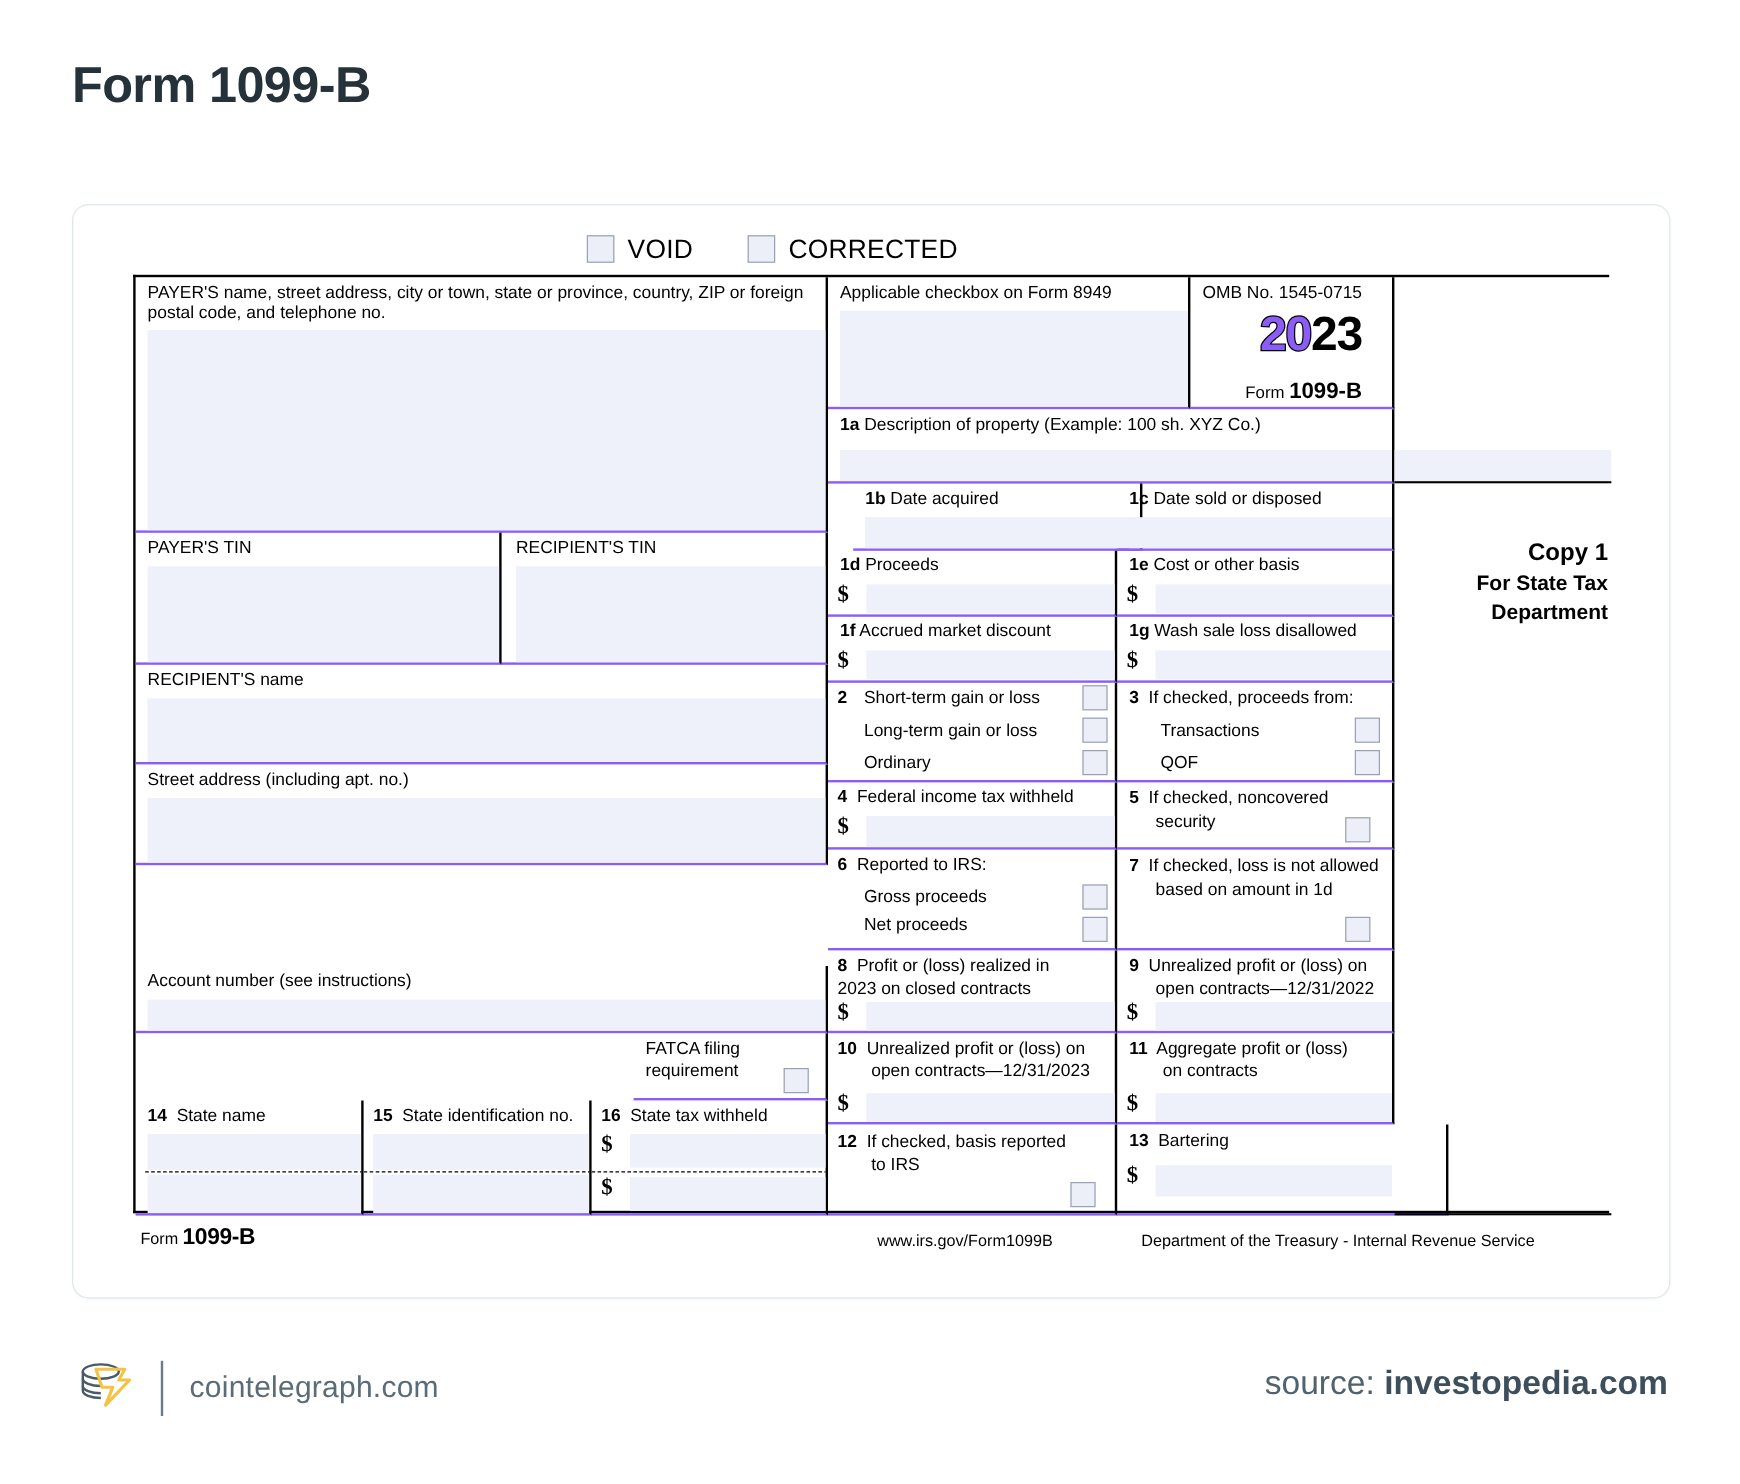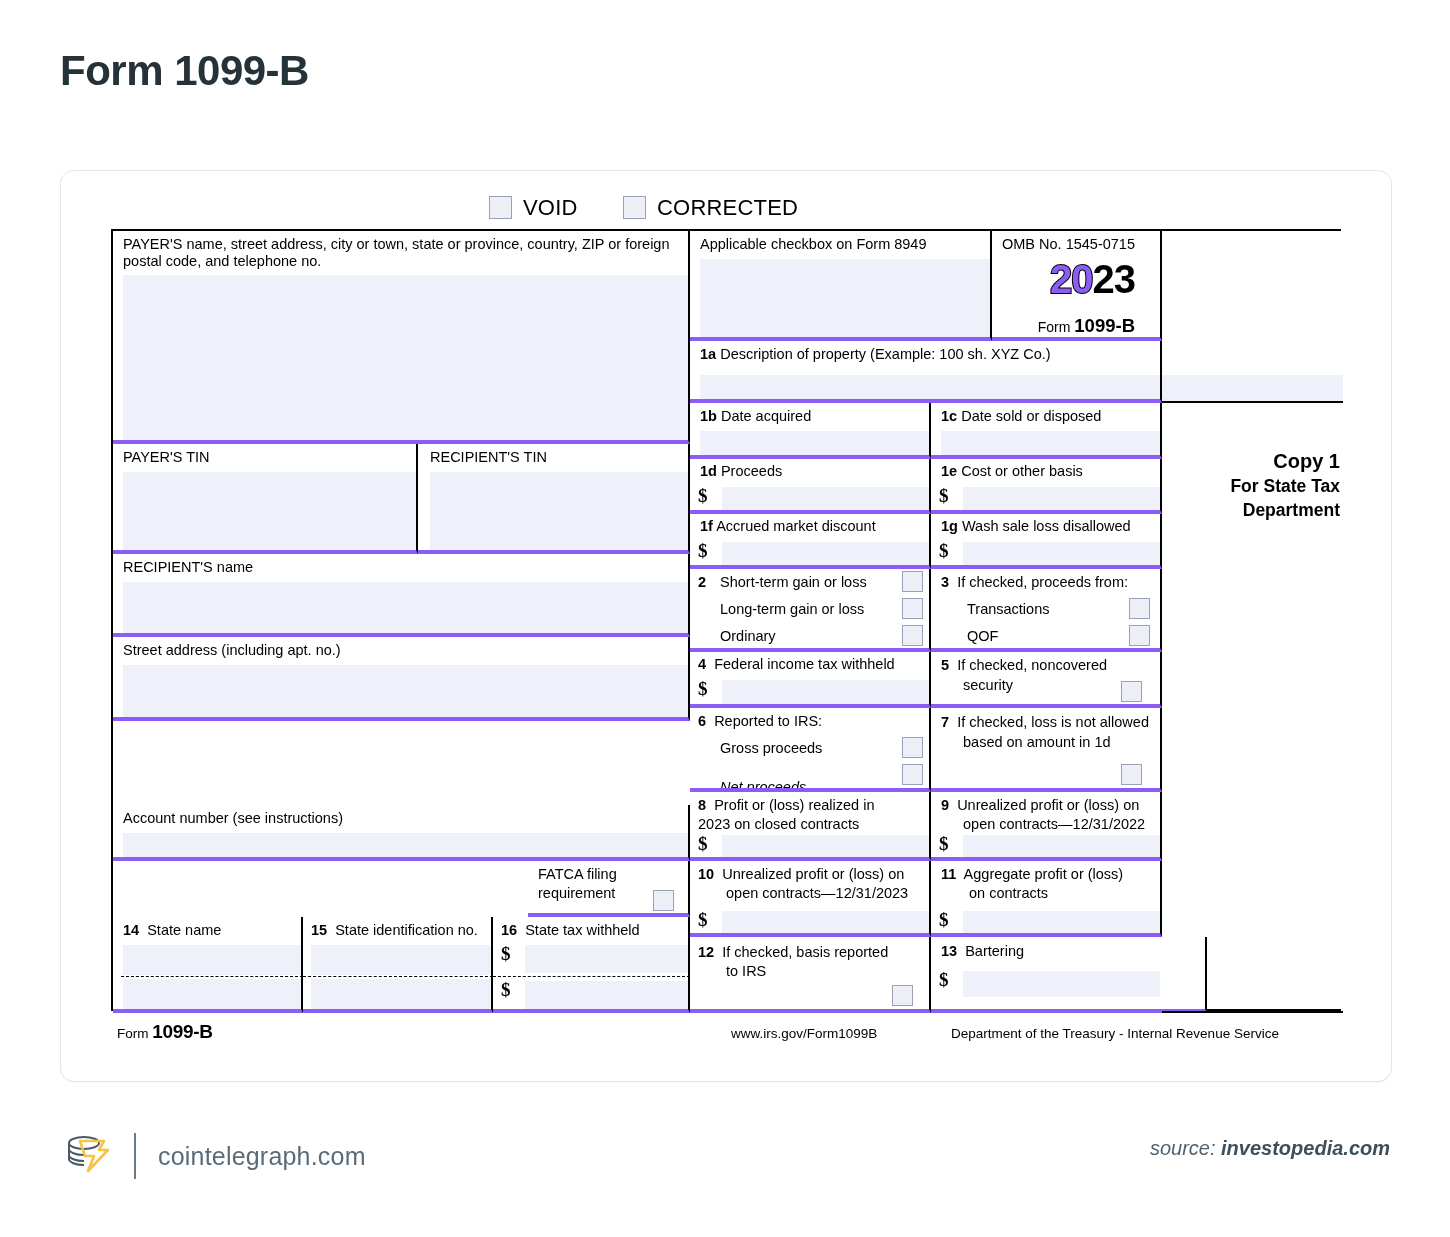--- a/index.html
+++ b/index.html
@@ -54,21 +54,21 @@
     border-right:none;
     width:1230px;
     box-sizing:border-box;
   }
   
   .c{position:absolute;box-sizing:border-box;overflow:hidden;}
   .fill{position:absolute;background:#eef0fa;}
   .lbl{font-size:14.5px;color:#000;}
   .lbl b{font-weight:bold;}
   .bd-r{border-right:2px solid #000;}
-  .bd-b{border-bottom:4px solid #8b5cf6;}
+  .bd-b{border-bottom:2px solid #8b5cf6;}
   .dollar{font-size:19px;font-weight:bold;font-family:"Liberation Serif",serif;}
 
   .hdr-right{
     text-align:right;font-weight:bold;font-size:17.5px;line-height:1.32;
   }
   .yr{
     font-size:40px;font-weight:bold;letter-spacing:-1px;
     font-family:"Liberation Sans",sans-serif;line-height:1;
   }
   .yr .hollow{
@@ -92,21 +92,21 @@
 
   
   .brand{
     position:absolute;left:60px;top:1128px;
     display:flex;align-items:center;gap:22px;
   }
   .brand .divider{width:2px;height:46px;background:#6b7b87;}
   .brand .site{font-size:25px;color:#5b6b78;letter-spacing:.2px;}
   .source{
     position:absolute;right:60px;top:1137px;
-    font-size:20px;font-style:italic;color:#51626e;
+    font-size:28px;color:#51626e;
   }
   .source b{font-weight:bold;color:#3d4f5c;}
 </style>
 </head>
 <body>
 
 <div class="page">
 
   <div class="page-title">Form 1099-B</div>
 
@@ -199,21 +199,21 @@
             <span>Form</span>
             <b>1099-B</b>
           </div>
         </div>
 
         <div class="c bd-r bd-b" style="left:577px;top:110px;width:472px;height:62px;">
           <div class="lbl" style="position:absolute;left:10px;top:5px;"><b>1a</b> <span>Description of property (Example: 100 sh. XYZ Co.)</span></div>
           <div class="fill" style="left:10px;top:34px;width:462px;height:26px;"></div>
         </div>
 
-        <div class="c bd-r bd-b" style="left:577px;top:172px;width:241px;height:56px;padding-left:36px;">
+        <div class="c bd-r bd-b" style="left:598px;top:172px;width:241px;height:56px;padding-left:36px;">
           <div class="lbl" style="position:absolute;left:10px;top:5px;"><b>1b</b> <span>Date acquired</span></div>
           <div class="fill" style="left:10px;top:28px;width:229px;height:26px;"></div>
         </div>
         <div class="c bd-r bd-b" style="left:818px;top:172px;width:231px;height:56px;">
           <div class="lbl" style="position:absolute;left:10px;top:5px;"><b>1c</b> <span>Date sold or disposed</span></div>
           <div class="fill" style="left:10px;top:28px;width:219px;height:26px;"></div>
         </div>
 
         <div class="c bd-r bd-b" style="left:577px;top:228px;width:241px;height:55px;">
           <div class="lbl" style="position:absolute;left:10px;top:4px;"><b>1d</b> <span>Proceeds</span></div>
@@ -264,21 +264,21 @@
             <b>5</b>&nbsp; <span>If checked, noncovered</span><br>
             <span style="margin-left:22px;">security</span>
           </div>
           <span class="cb sm" style="position:absolute;left:190px;top:29px;"></span>
         </div>
 
         <div class="c bd-r bd-b" style="left:577px;top:477px;width:241px;height:84px;">
           <div class="lbl" style="position:absolute;left:8px;top:5px;"><b>6</b>&nbsp; <span>Reported to IRS:</span></div>
           <div class="lbl" style="position:absolute;left:30px;top:32px;">Gross proceeds</div>
           <span class="cb sm" style="position:absolute;left:212px;top:29px;"></span>
-          <div class="lbl" style="position:absolute;left:30px;top:71px;font-style:italic;">Net proceeds</div>
+          <div class="lbl" style="position:absolute;left:30px;top:55px;">Net proceeds</div>
           <span class="cb sm" style="position:absolute;left:212px;top:56px;"></span>
         </div>
         <div class="c bd-r bd-b" style="left:818px;top:477px;width:231px;height:84px;">
           <div class="lbl" style="position:absolute;left:10px;top:5px;line-height:1.35;">
             <b>7</b>&nbsp; <span>If checked, loss is not allowed</span><br>
             <span style="margin-left:22px;">based on amount in 1d</span>
           </div>
           <span class="cb sm" style="position:absolute;left:190px;top:56px;"></span>
         </div>
 

